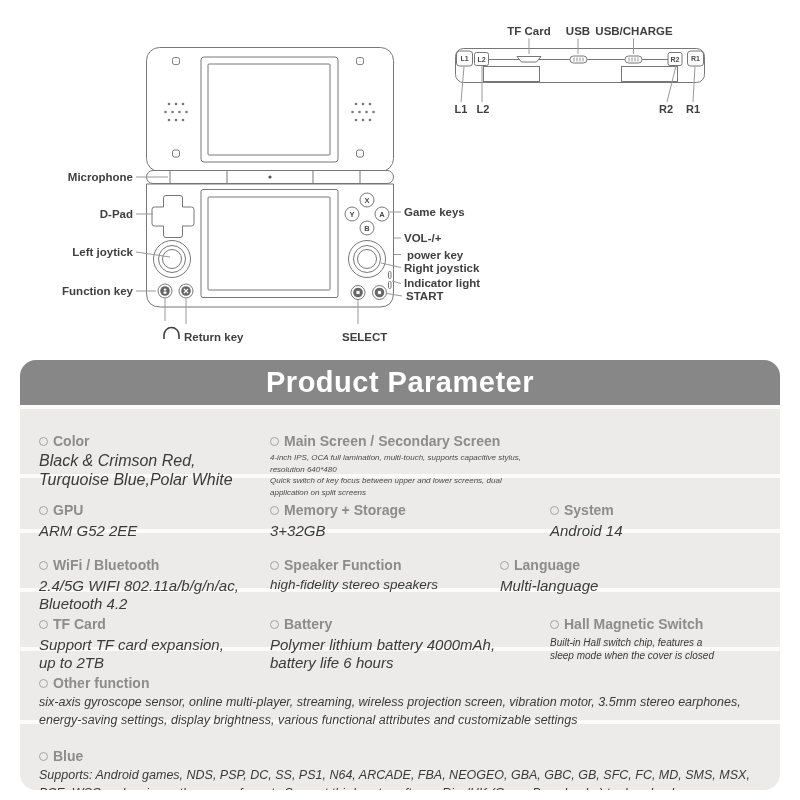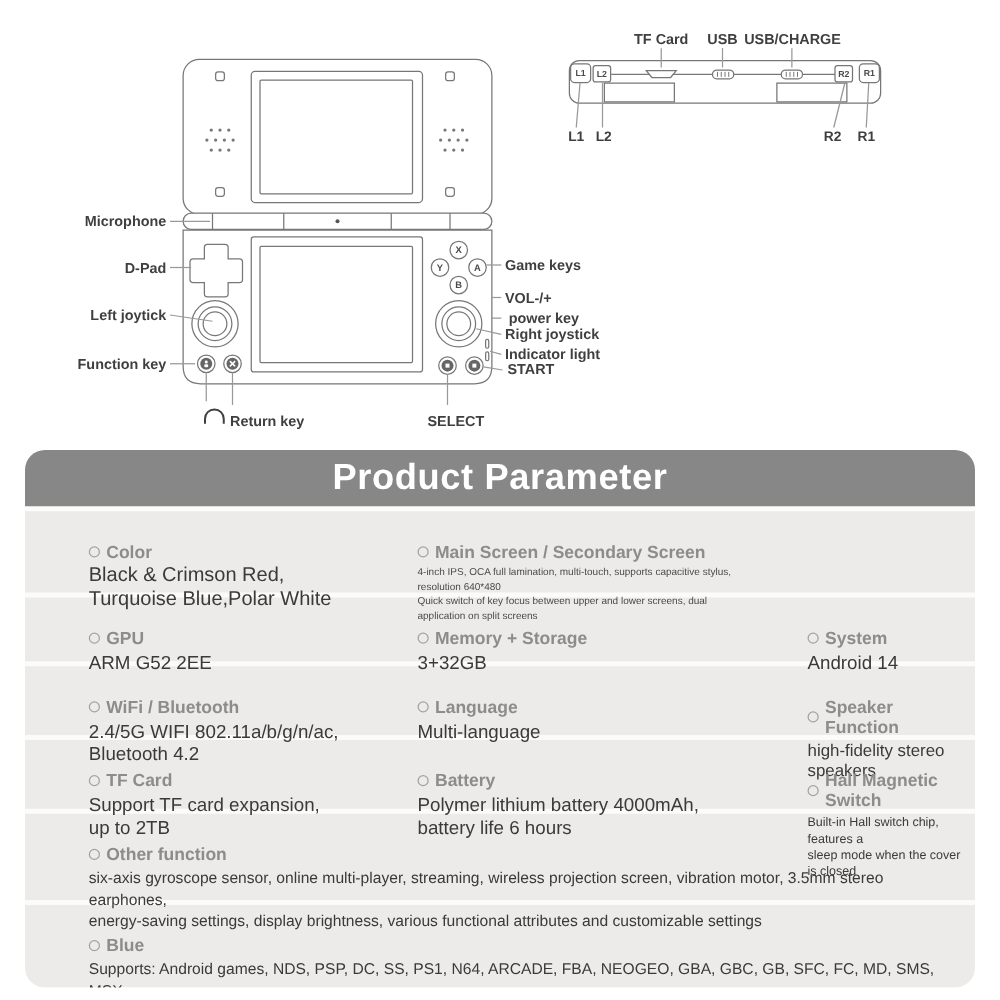--- a/index.html
+++ b/index.html
@@ -24,28 +24,28 @@
     height:45px;background:#878787;color:#ffffff;
     display:flex;align-items:center;justify-content:center;
     font-size:29px;font-weight:bold;letter-spacing:.5px;
   }
   .spec-row{
     background:#ecebe9;margin-top:4px;display:flex;
     box-sizing:border-box;padding-left:19px;
   }
   .r1{height:65px}.r2{height:51px}.r3{height:55px}.r4{height:55px}
   .r5{height:69px}.r6{height:66px}
-  .cell{padding-top:24px;box-sizing:border-box;margin-left:32px;}
+  .cell{padding-top:24px;box-sizing:border-box;}
   .c1{width:231px;}
   .c2{width:280px;}
   .c3{flex:1;padding-right:4px;}
   .full{width:100%;padding-right:14px;}
   .cell-label{display:flex;align-items:center;gap:5px;color:#8c8c8c;font-size:14px;font-weight:600;}
   .ring{width:9px;height:9px;border:1.3px solid #a2a2a2;border-radius:50%;box-sizing:border-box;flex:none;}
-  .cell-value{margin-top:4px;color:#3a3a3a;font-size:15px;line-height:1.22;white-space:pre-line;}
+  .cell-value{margin-top:4px;color:#3a3a3a;font-size:15px;line-height:1.22;white-space:pre-line;font-style:italic;}
   .v-lg{font-size:16px;line-height:1.18;margin-top:3px;}
   .v-sm{font-size:8px;line-height:1.45;margin-top:3px;color:#4a4a4a;}
   .v-md{font-size:10px;line-height:1.3;}
   .v-c3{font-size:13.5px;}
   .v-body{font-size:12.5px;line-height:1.4;margin-top:3px;}
 </style>
 </head>
 <body>
 
 <div class="diagram-area">
@@ -287,33 +287,33 @@
 
   <div class="spec-row r3">
     <div class="cell c1">
       <div class="cell-label">
           <span class="ring"></span>
           <span>WiFi / Bluetooth</span>
         </div>
       <div class="cell-value">2.4/5G WIFI 802.11a/b/g/n/ac,
 Bluetooth 4.2</div>
     </div>
+    <div class="cell c3">
+      <div class="cell-label">
+          <span class="ring"></span>
+          <span>Speaker Function</span>
+        </div>
+      <div class="cell-value v-c3">high-fidelity stereo speakers</div>
+    </div>
     <div class="cell c2">
       <div class="cell-label">
           <span class="ring"></span>
           <span>Language</span>
         </div>
       <div class="cell-value">Multi-language</div>
-    </div>
-    <div class="cell c3">
-      <div class="cell-label">
-          <span class="ring"></span>
-          <span>Speaker Function</span>
-        </div>
-      <div class="cell-value v-c3">high-fidelity stereo speakers</div>
     </div>
   </div>
 
   <div class="spec-row r4">
     <div class="cell c1">
       <div class="cell-label">
           <span class="ring"></span>
           <span>TF Card</span>
         </div>
       <div class="cell-value">Support TF card expansion,

